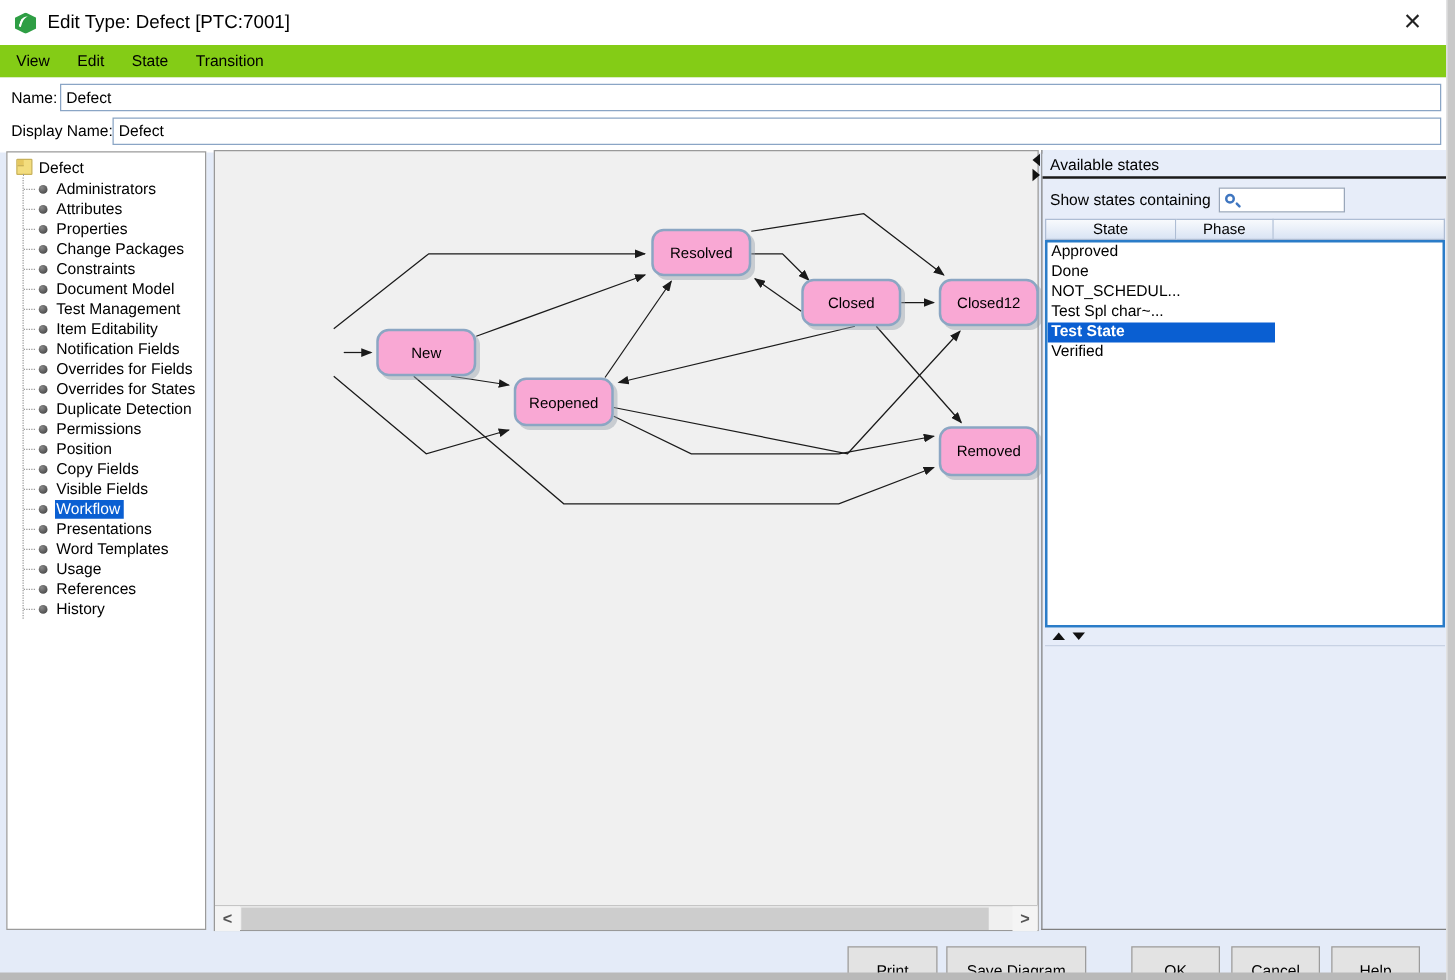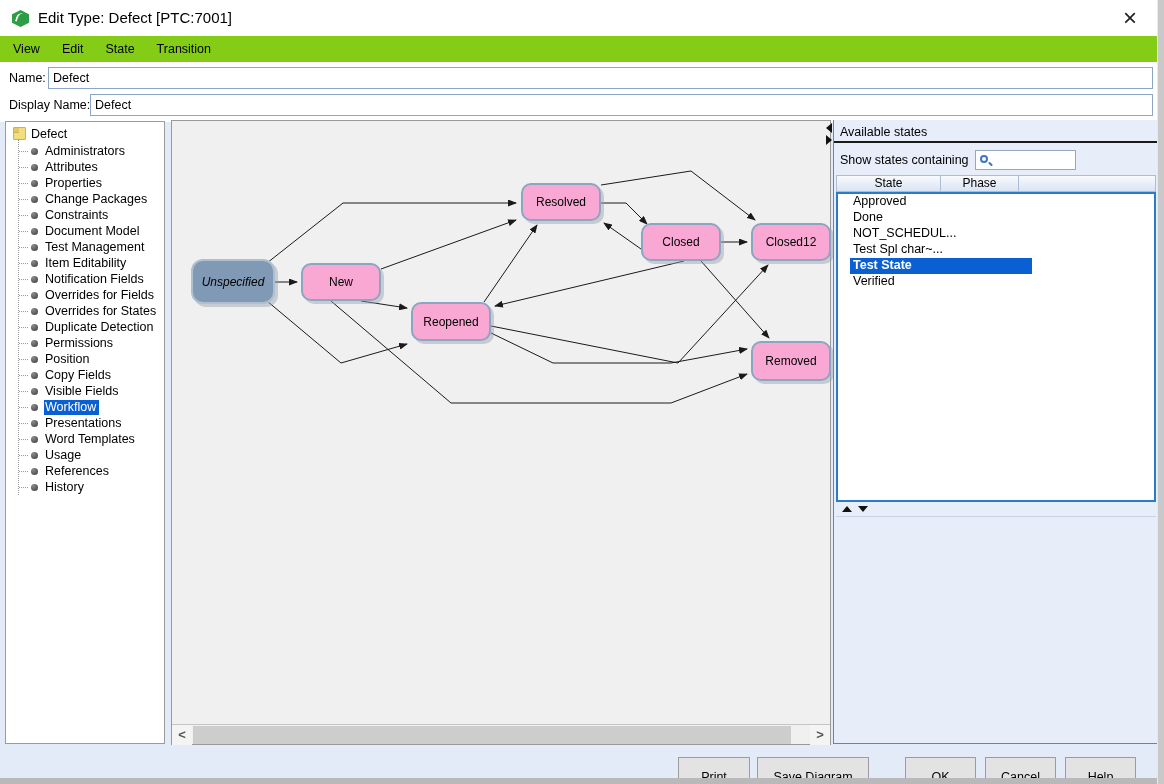--- a/index.html
+++ b/index.html
@@ -87,21 +87,21 @@
   .search-input { position:absolute; left:16px; top:1px; width:82px; height:16px; border:none; outline:none;
                   font-size:12px; font-family:"Liberation Sans",sans-serif; background:transparent; }
 
   .states-header { position:absolute; left:2px; top:55px; width:320px; height:17px; display:flex; }
   .col-head { background:linear-gradient(#f8fafd,#dae4f4); border:1px solid #aebdd4; border-left:none;
               font-size:12px; text-align:center; line-height:15px; }
   .col-head:first-child { border-left:1px solid #aebdd4; }
   .col-state { width:105px; } .col-phase { width:78px; } .col-rest { flex:1; }
 
   .states-list { position:absolute; left:2px; top:72px; width:320px; height:310px; background:#fff;
-                 border:2px solid #2a7cc8; overflow:hidden;padding-left:12px; }
+                 border:2px solid #2a7cc8; overflow:hidden; }
   .state-row { height:16px; font-size:12.5px; line-height:15px; padding-left:3px; white-space:nowrap; cursor:default; }
   .state-row.selected { background:#0a5fd2; color:#fff; font-weight:bold; width:182px; }
 
   .hsplit { position:absolute; width:0; height:0; top:386px; }
   .hsplit-up   { left:8px;  border-left:5px solid transparent; border-right:5px solid transparent; border-bottom:6px solid #111; }
   .hsplit-down { left:24px; border-left:5px solid transparent; border-right:5px solid transparent; border-top:6px solid #111; }
 
   .lower-pane { position:absolute; left:2px; top:396px; width:320px; height:226px; background:#e7edf9;
                 border-top:1px solid #c8d2e4; }
 
@@ -272,21 +272,20 @@
         <polyline points="549,121 575,121" class="edge" marker-end="url(#arrow)"></polyline>
         <polyline points="429,64 519,50 583,99" class="edge" marker-end="url(#arrow)"></polyline>
         <polyline points="529,140 597,217" class="edge" marker-end="url(#arrow)"></polyline>
         <polyline points="512,140 323,185" class="edge" marker-end="url(#arrow)"></polyline>
         <polyline points="95,180 169,242 235,223" class="edge" marker-end="url(#arrow)"></polyline>
         <polyline points="189,180 235,187" class="edge" marker-end="url(#arrow)"></polyline>
         <polyline points="319,212 381,242 499,242 575,228" class="edge" marker-end="url(#arrow)"></polyline>
         <polyline points="319,205 506,242 596,144" class="edge" marker-end="url(#arrow)"></polyline>
         <polyline points="159,180 279,282 499,282 575,253" class="edge" marker-end="url(#arrow)"></polyline>
       </svg>
-      <div class="state-node initial" style="left: 19px; top: 138px; width: 84px; height: 45px;">Unspecified</div>
       <div class="state-node" style="left: 129px; top: 142px; width: 80px; height: 38px;">New</div>
       <div class="state-node" style="left: 239px; top: 181px; width: 80px; height: 39px;">Reopened</div>
       <div class="state-node" style="left: 349px; top: 62px; width: 80px; height: 38px;">Resolved</div>
       <div class="state-node" style="left: 469px; top: 102px; width: 80px; height: 38px;">Closed</div>
       <div class="state-node" style="left: 579px; top: 102px; width: 80px; height: 38px;">Closed12</div>
       <div class="state-node" style="left: 579px; top: 220px; width: 80px; height: 40px;">Removed</div>
     </div>
   <div class="hscrollbar">
     <div class="scroll-btn scroll-left">&lt;</div>
     <div class="scroll-thumb"></div>

